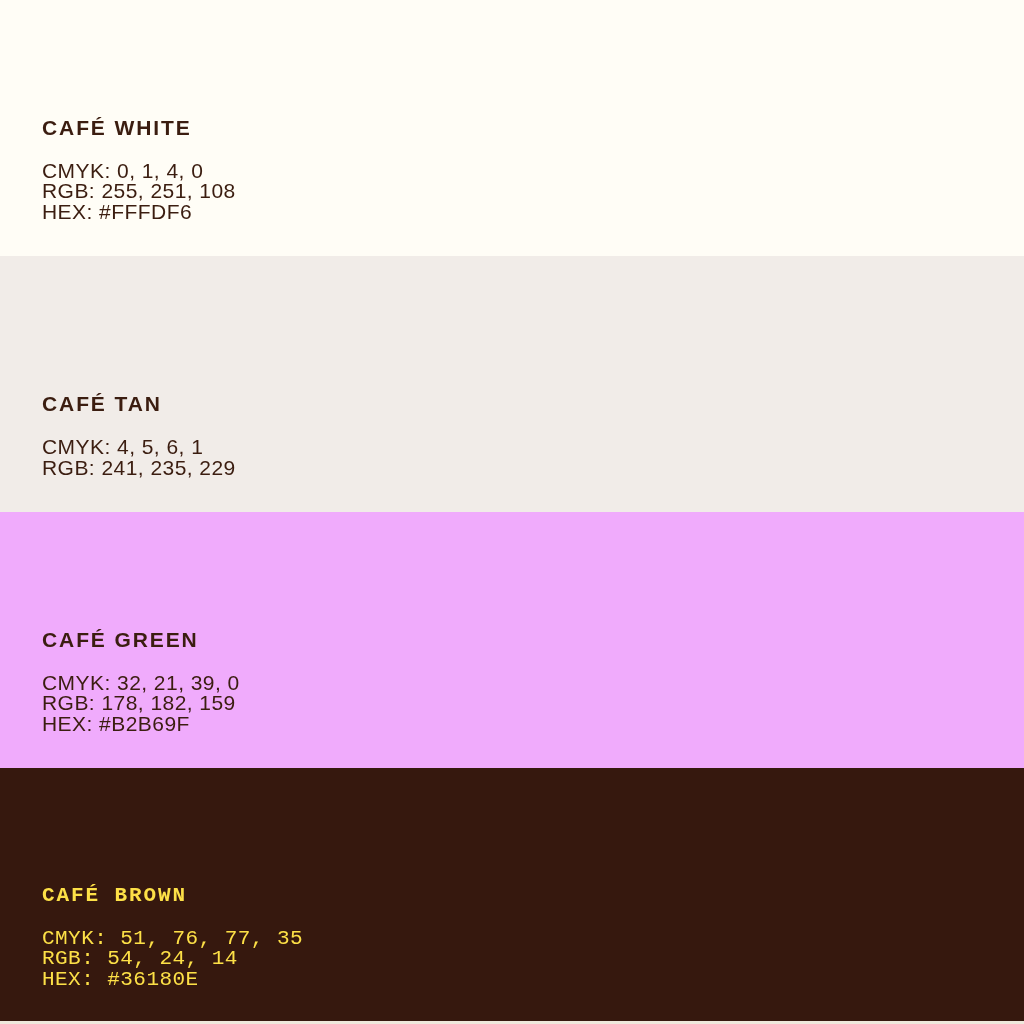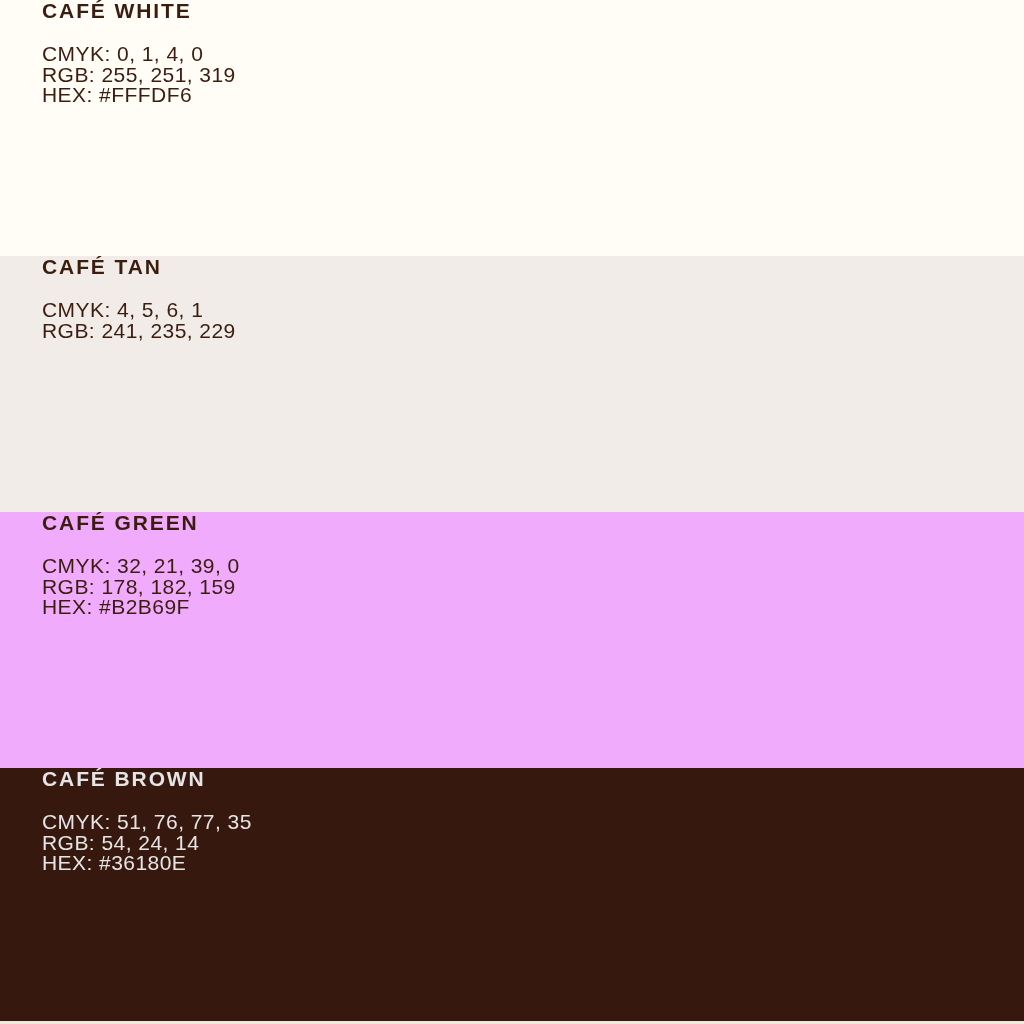--- a/index.html
+++ b/index.html
@@ -23,21 +23,21 @@
     position: relative;
   }
 
   .swatch-band {
     width: 100%;
     height: 256px;
     box-sizing: border-box;
     position: relative;
     display: flex;
     flex-direction: column;
-    justify-content: flex-start;
+    justify-content: flex-end;
     padding-left: 42px;
     padding-bottom: 34px;
   }
 
   .swatch-name {
     font-size: 21px;
     font-weight: bold;
     letter-spacing: 1.9px;
     line-height: 1;
     margin: 0 0 23px 0;
@@ -56,42 +56,42 @@
     white-space: nowrap;
   }
 
   
   .band-white  { background: #FFFDF6; }
   .band-tan    { background: #F1ECE8; }
   .band-green  { background: #f0abfc; }
   .band-brown  { background: #36180E; }
 
   .ink-dark  { color: #3B1D10; }
-  .ink-light { color: #e5e5e5; }
+  .ink-light { color: #fde047; font-family: Liberation Mono, monospace; }
 
   
   #bottom-edge-rule {
     position: absolute;
     left: 0;
     bottom: 0;
     width: 100%;
     height: 3px;
     background: #EFE8DC;
   }
 </style>
 </head>
 <body>
 
 <div id="palette-sheet">
 
   <section class="swatch-band band-white ink-dark">
     <h2 class="swatch-name">CAFÉ WHITE</h2>
     <div class="swatch-specs">
       <div class="spec-line">CMYK: 0, 1, 4, 0</div>
-      <div class="spec-line">RGB: 255, 251, 319</div>
+      <div class="spec-line">RGB: 255, 251, 108</div>
       <div class="spec-line">HEX: #FFFDF6</div>
     </div>
   </section>
 
   <section class="swatch-band band-tan ink-dark">
     <h2 class="swatch-name">CAFÉ TAN</h2>
     <div class="swatch-specs">
       <div class="spec-line">CMYK: 4, 5, 6, 1</div>
       <div class="spec-line">RGB: 241, 235, 229</div>
     </div>

